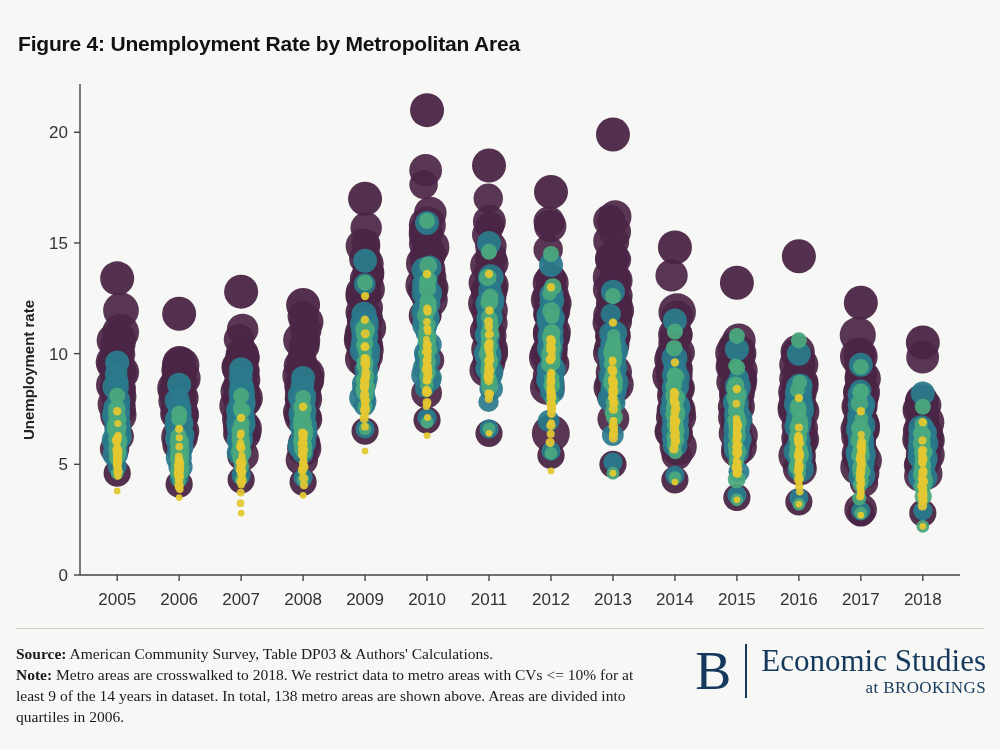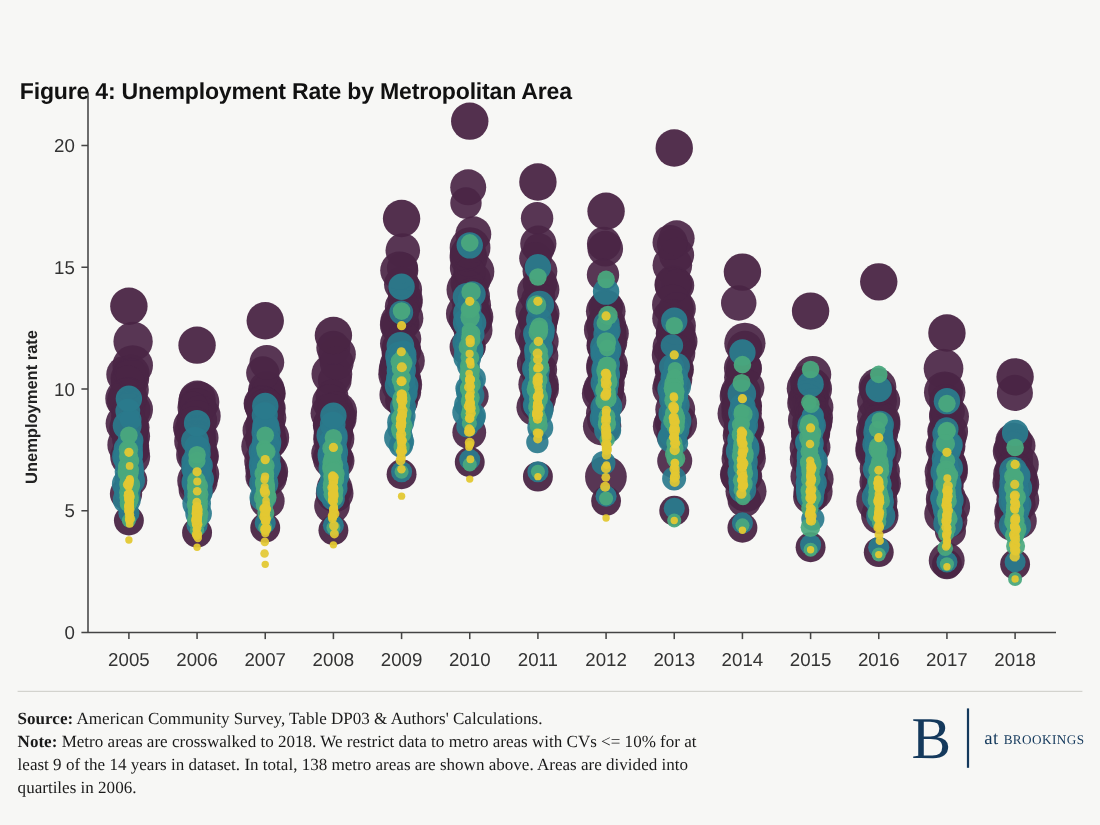--- a/index.html
+++ b/index.html
@@ -23,21 +23,20 @@
   }
   .title {
     position: absolute;
     left: 18px;
     top: 32px;
     font-size: 21px;
     font-weight: bold;
     letter-spacing: -0.2px;
     color: #111;
     font-family: "Liberation Sans", sans-serif;
-    margin-top: 40px;
   }
   #plot-area {
     position: absolute;
     left: 0;
     top: 70px;
     width: 1000px;
     height: 550px;
   }
   #chart-svg {
     display: block;
@@ -112,21 +111,21 @@
   }
   .brand-sub {
     font-family: "Liberation Serif", serif;
     font-size: 17px;
     line-height: 20px;
     color: #14395c;
     letter-spacing: 0.4px;
     align-self: flex-end;
   }
   .brand-sub .small-caps {
-    font-size: 12px;
+    font-size: 17px;
   }
 </style>
 </head>
 <body>
 
 <div id="page">
 
   <div class="title">Figure 4: Unemployment Rate by Metropolitan Area</div>
 
   <div id="plot-area">
@@ -2117,18 +2116,19 @@
       <div>
         <b>Source:</b><span> American Community Survey, Table DP03 &amp; Authors' Calculations.</span>
       </div>
       <div>
         <b>Note:</b><span> Metro areas are crosswalked to 2018. We restrict data to metro areas with CVs &lt;= 10% for at least 9 of the 14 years in dataset. In total, 138 metro areas are shown above. Areas are divided into quartiles in 2006.</span>
       </div>
     </div>
     <div class="brand">
       <div class="brand-b">B</div>
       <div class="brand-text">
+        <div class="brand-title">Economic Studies</div>
         <div class="brand-sub"><span>at </span><span class="small-caps">BROOKINGS</span></div>
       </div>
     </div>
   </div>
 
 </div>
 
 </body></html>

